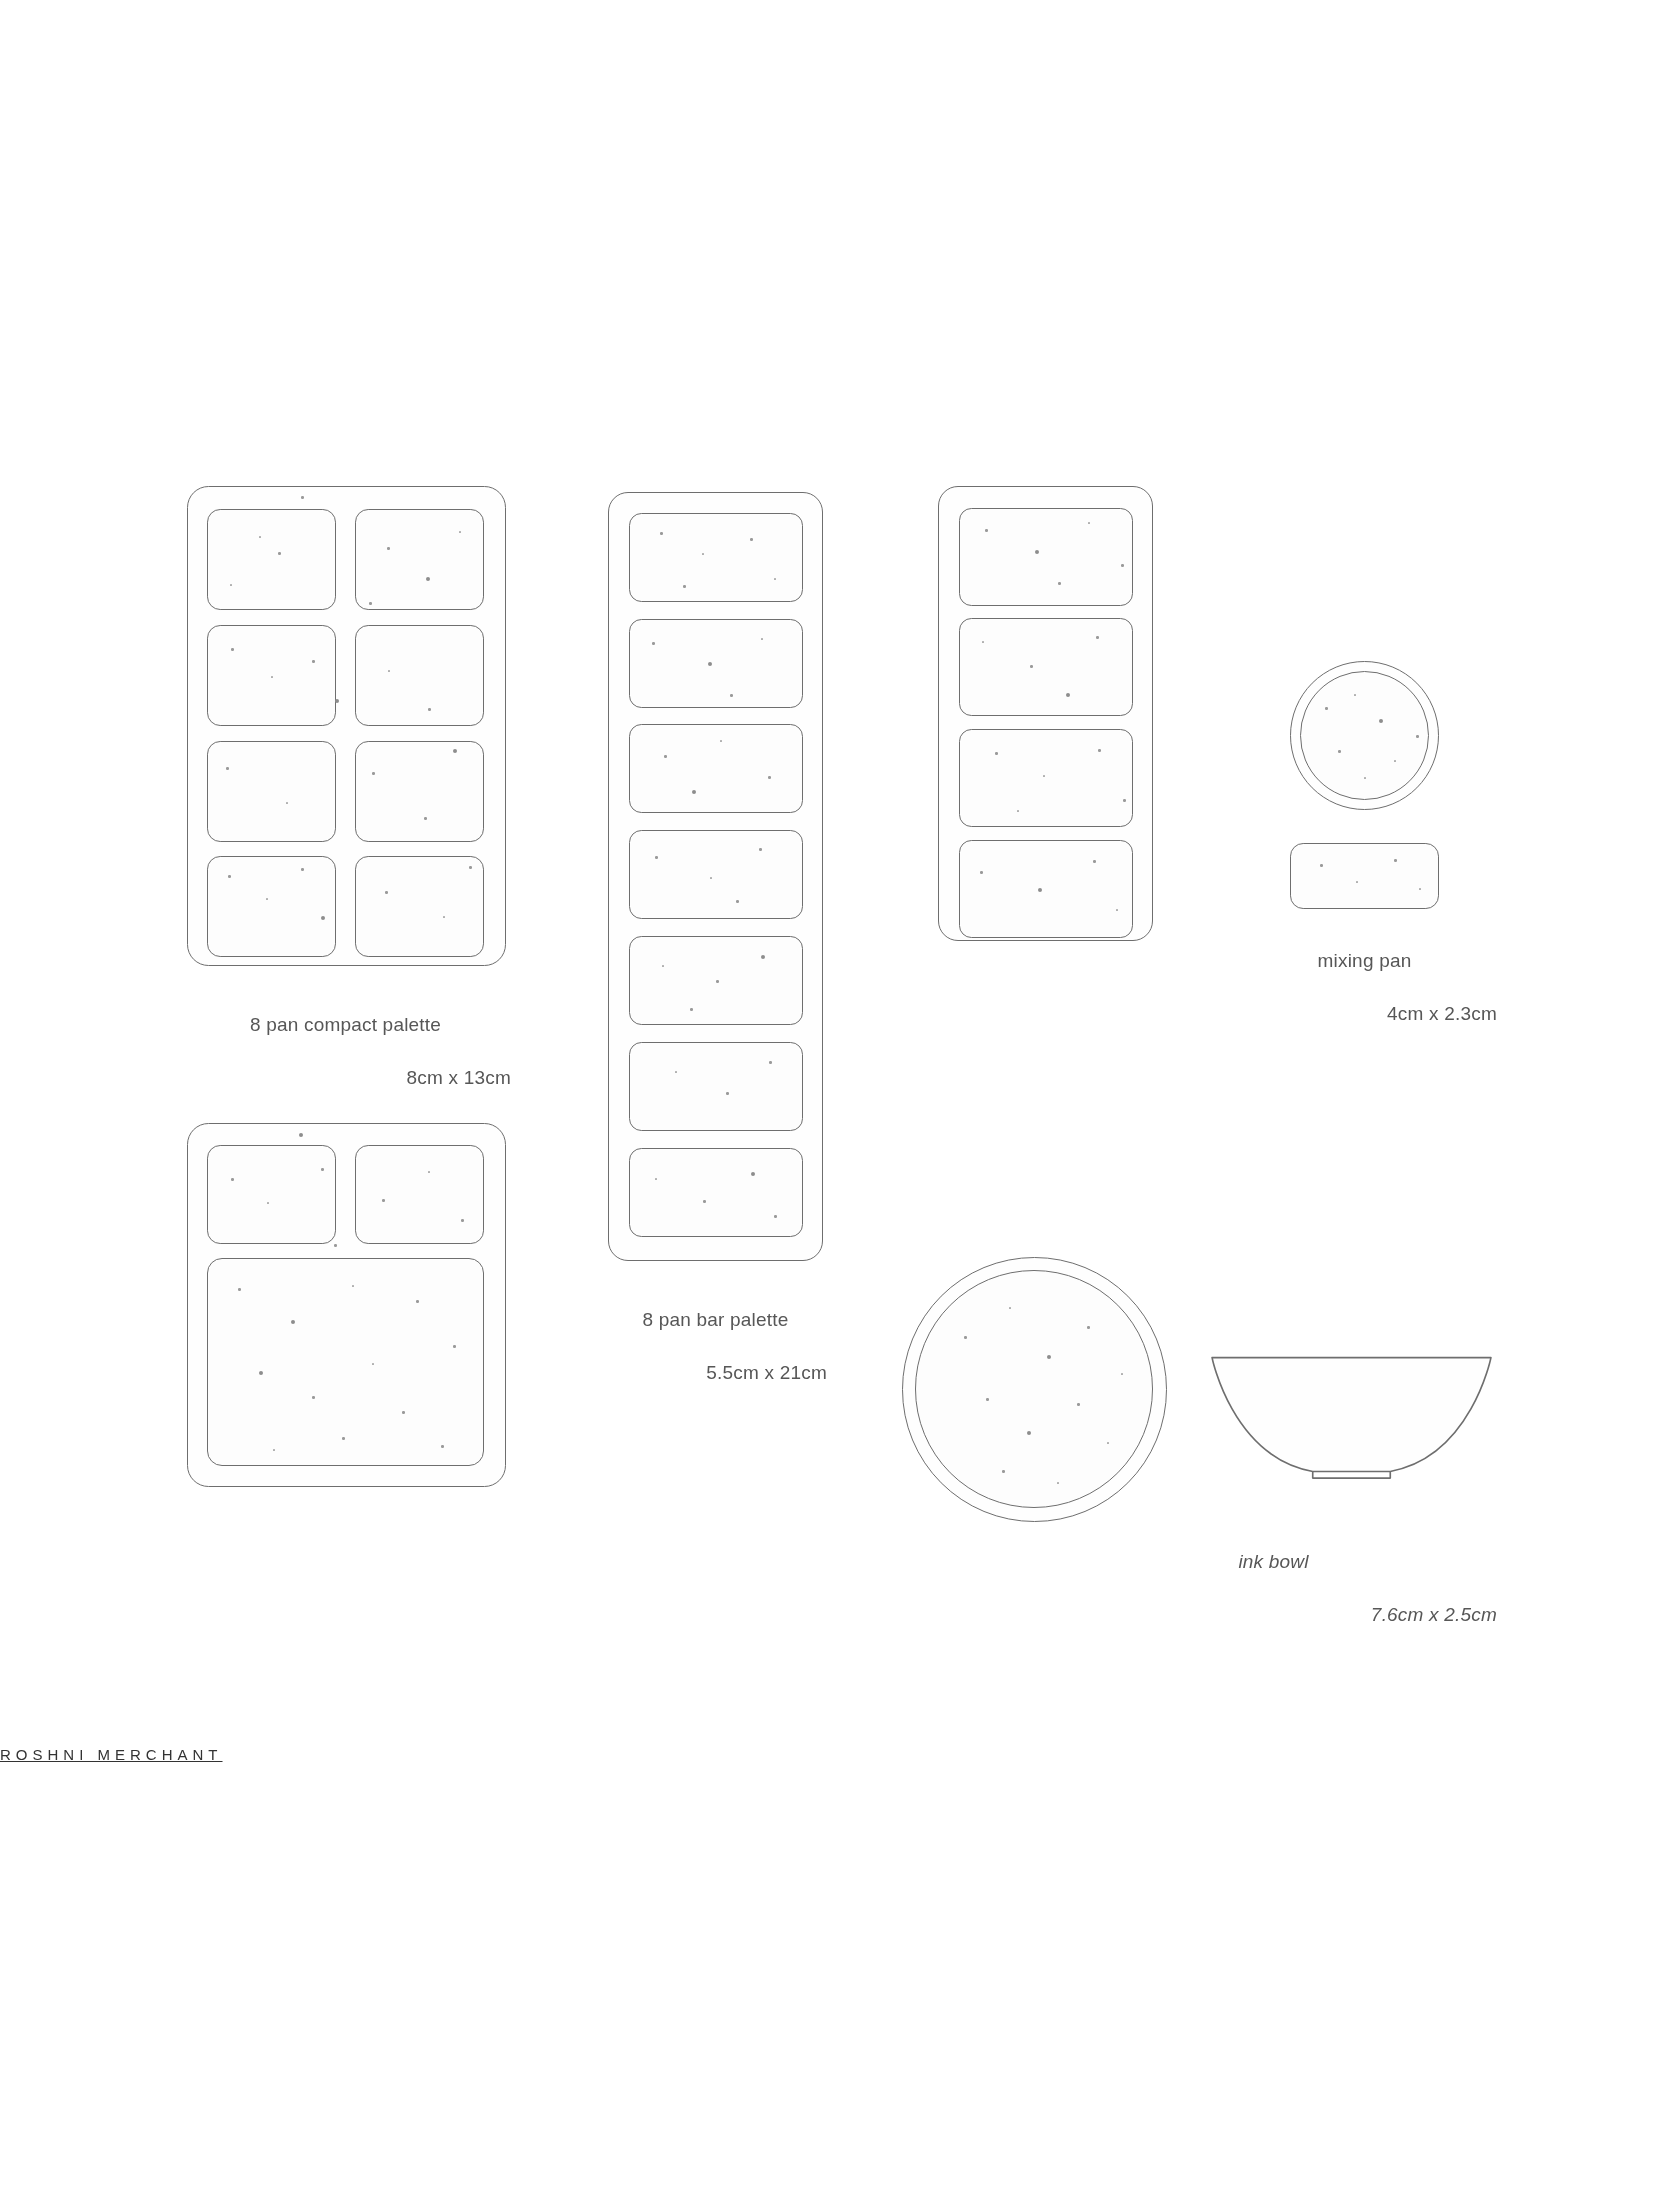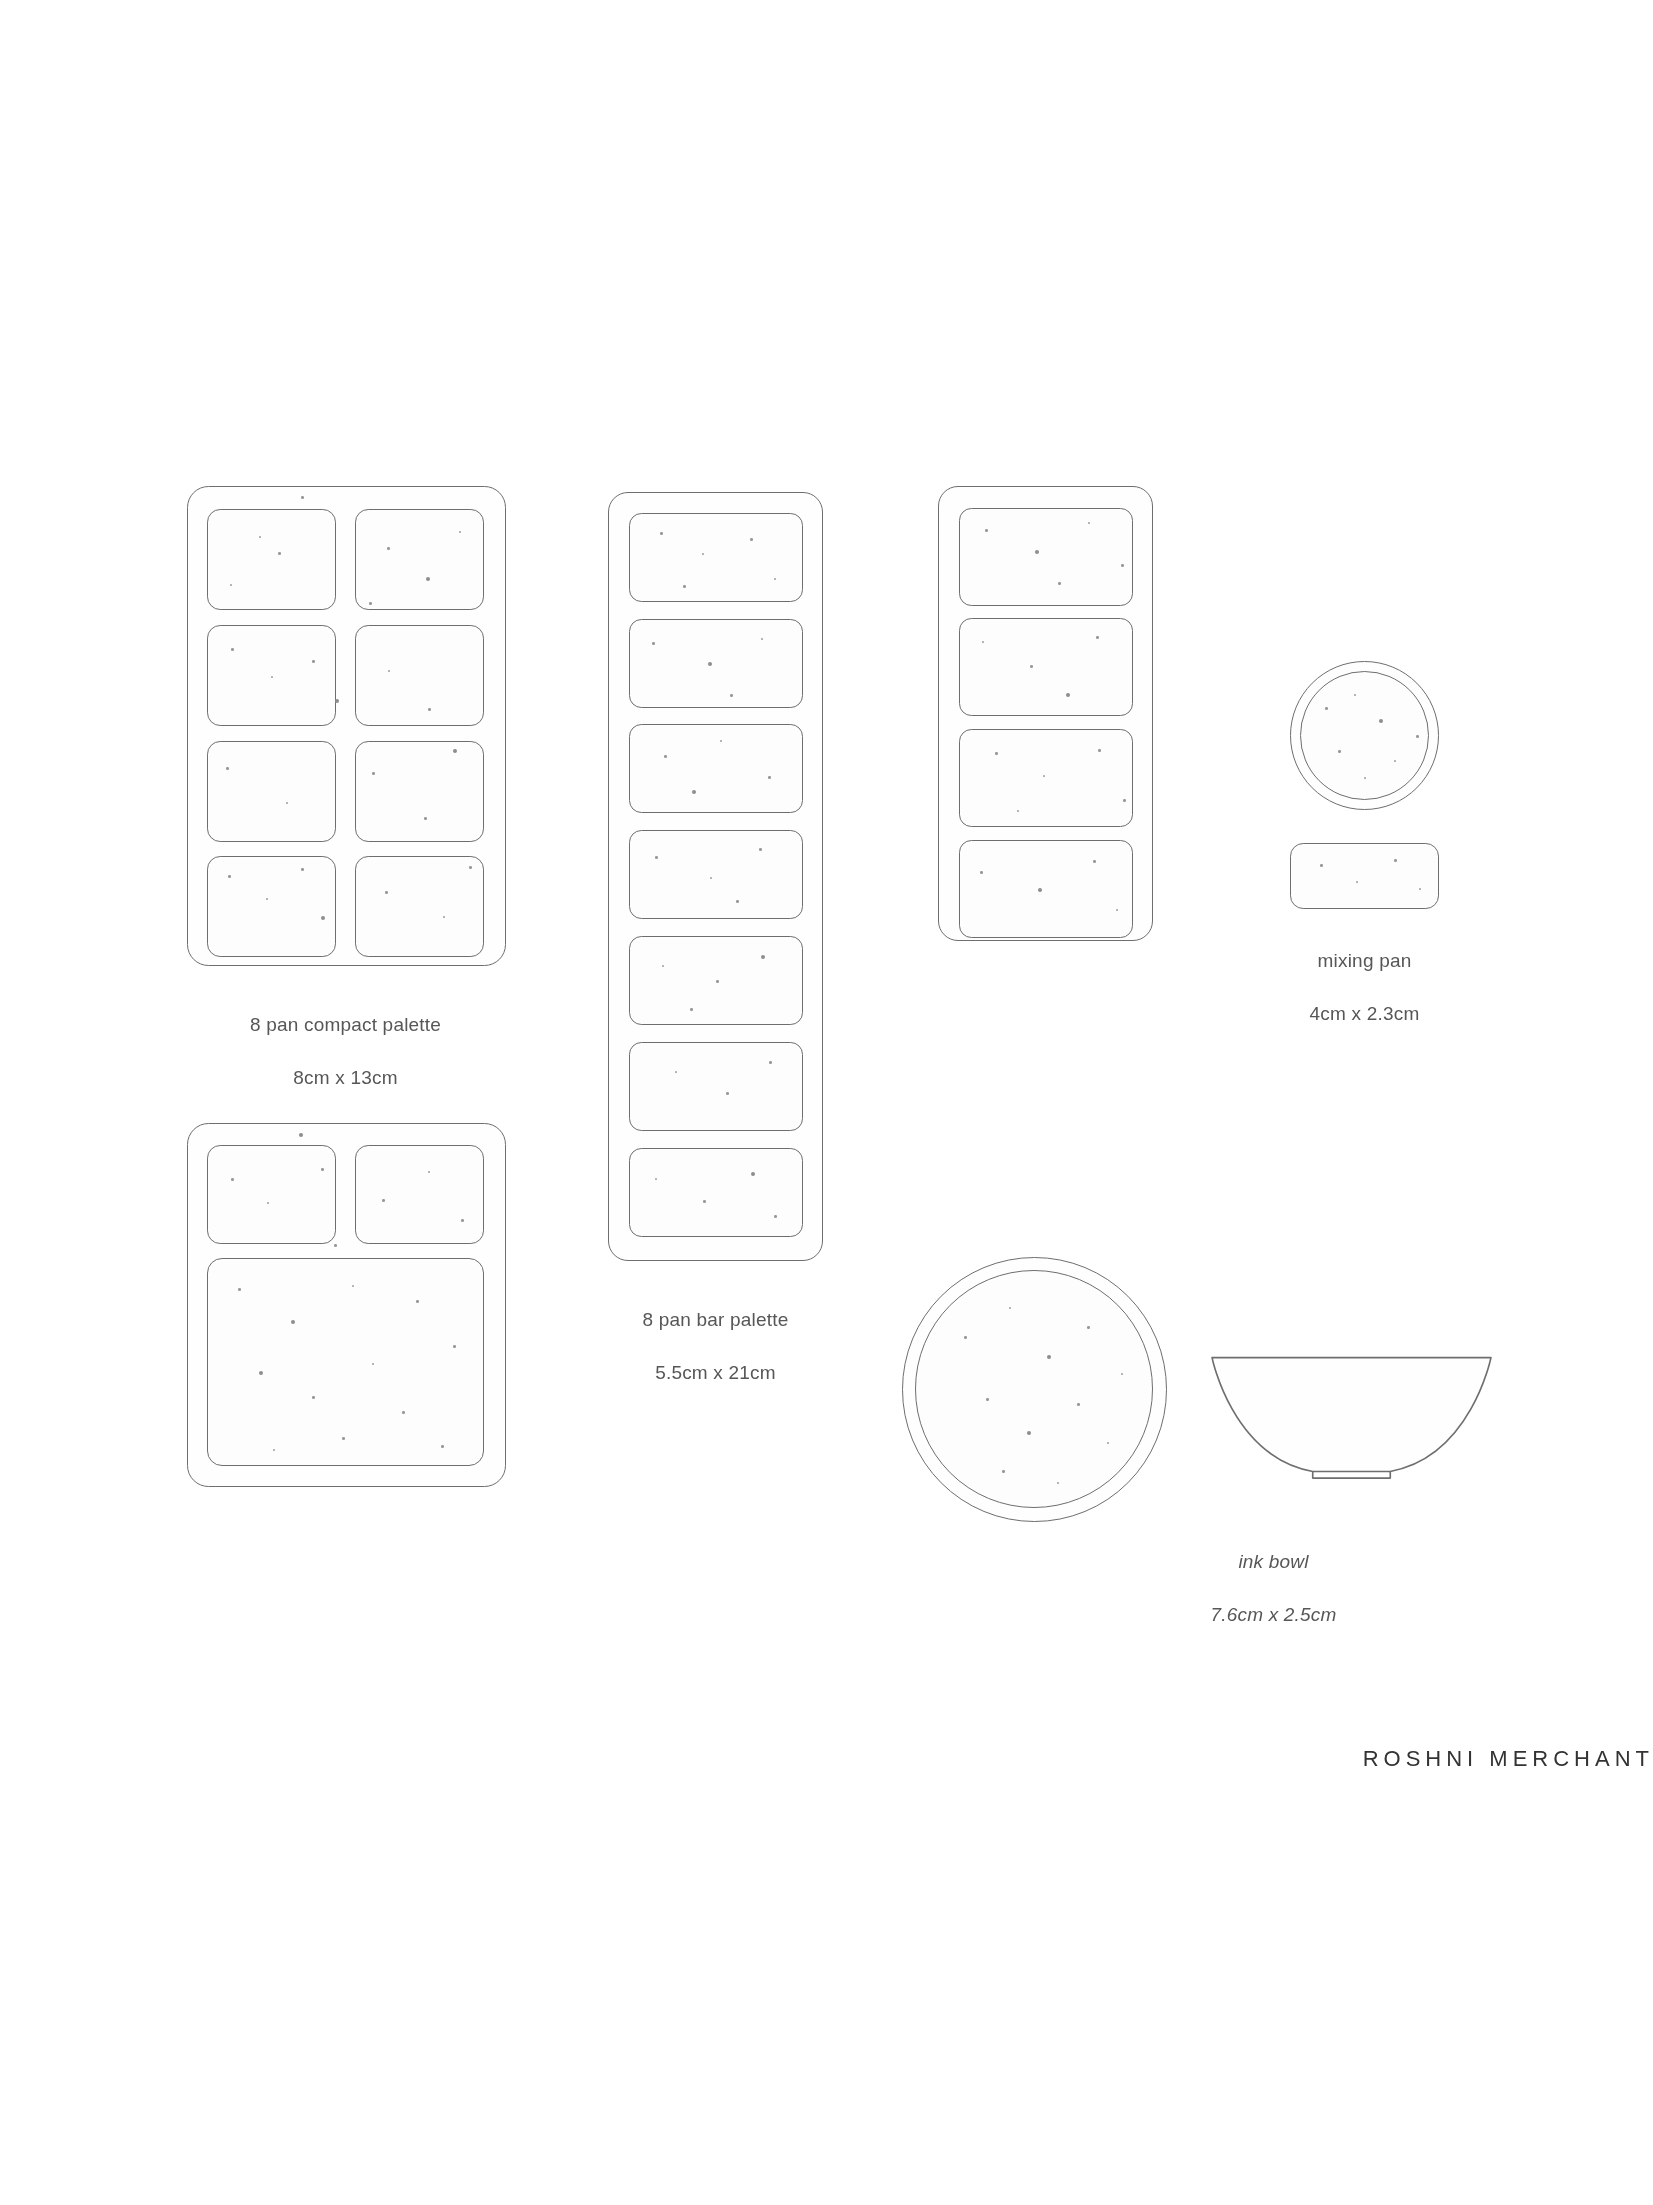--- a/index.html
+++ b/index.html
@@ -33,21 +33,21 @@
   .caption {
     text-align: center;
     font-size: 19px;
     line-height: 1.38;
     color: #575757;
     letter-spacing: 0.2px;
     white-space: pre-line;
     font-family: "Liberation Sans", sans-serif;
   }
   .caption .cap-name { display: block; }
-  .caption .cap-dims { display: block; }
+  .caption .cap-dims { display: block; text-align: right; }
 
   
   .shell {
     position: absolute;
     border: 1.7px solid #6e6e6e;
     background: #fefefe;
     box-sizing: border-box;
   }
   .pan {
     position: absolute;
@@ -84,25 +84,26 @@
 
   
   .bowl-side {
     position: absolute;
   }
 
   
   .footer {
     position: absolute;
     width: 100%;
-    text-align: right;
-    font-size: 22px;
+    text-align: left;
+    font-size: 15px;
     letter-spacing: 5px;
     color: #333333;
     font-family: "Liberation Sans", sans-serif;
+    text-decoration: underline;
   }
 </style>
 </head>
 <body>
 
 <div class="canvas">
 
   <div class="product" style="left:180px; top:486px; width:331px;">
     <div class="art" style="width:331px; height:480px;">
       <div class="shell" style="left:6.6px; top:0px; width:319px; height:480px; border-radius:21.5px;"></div>

